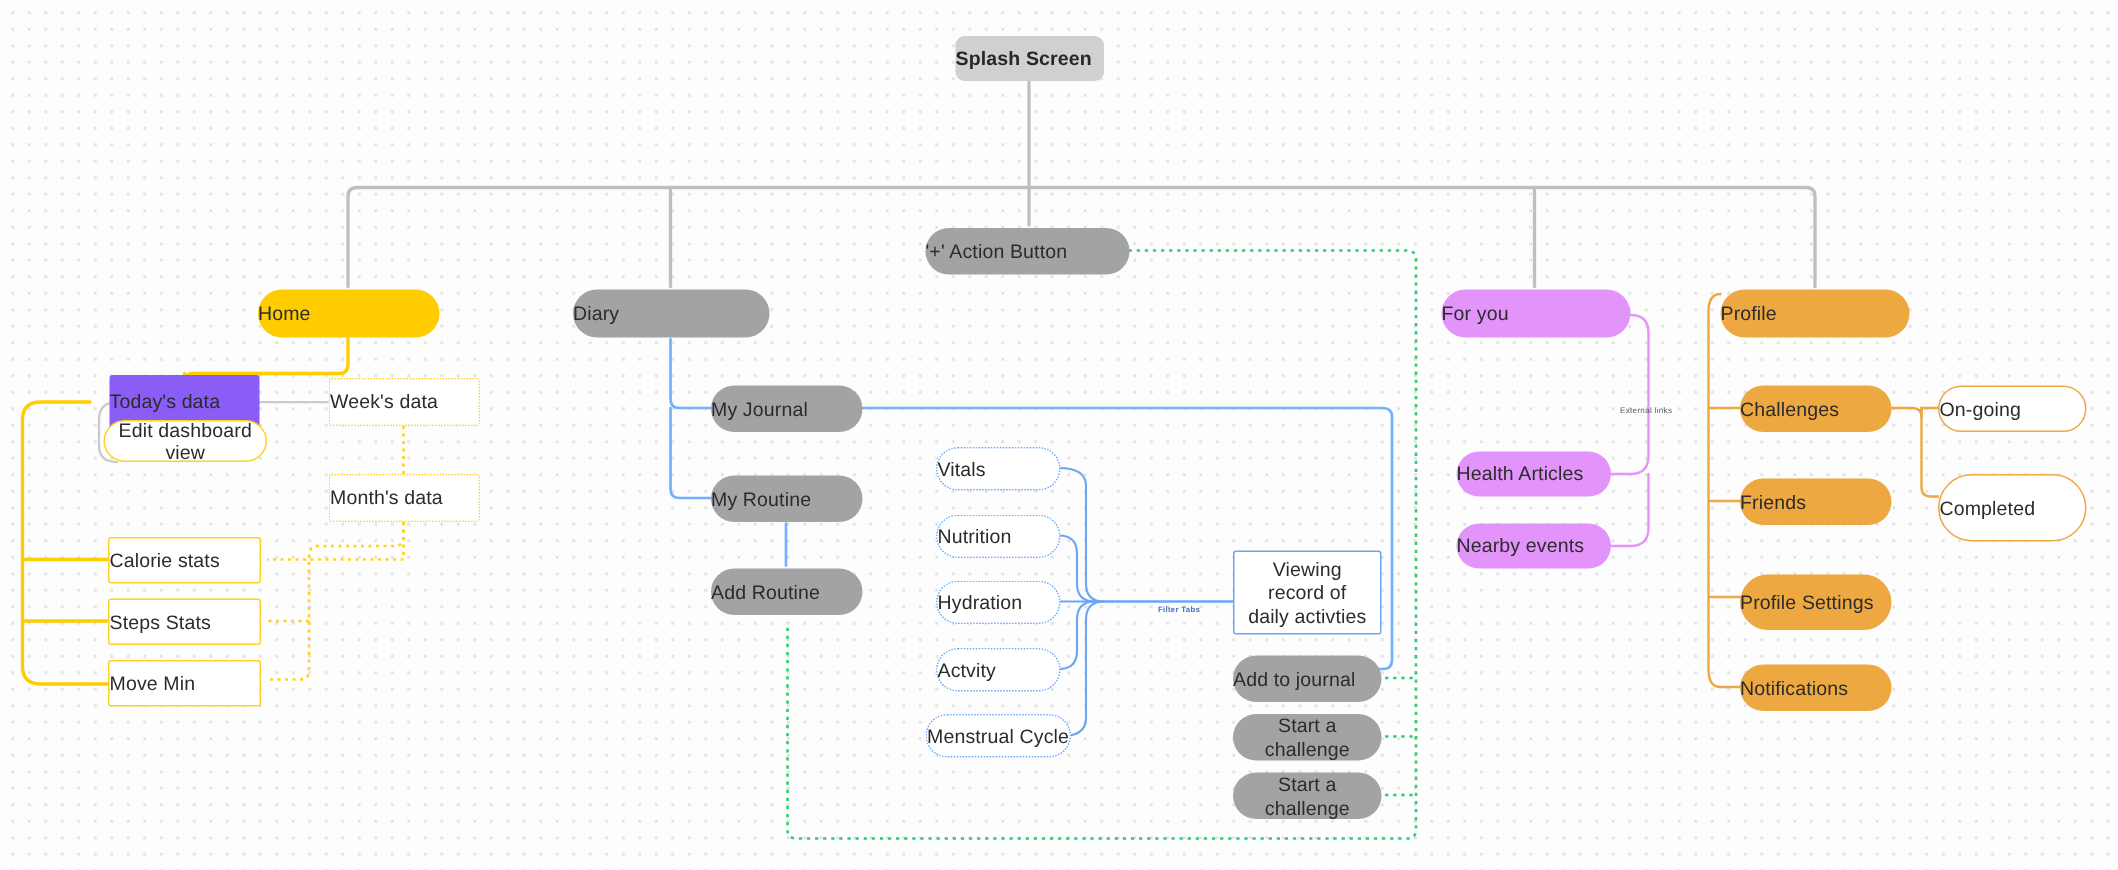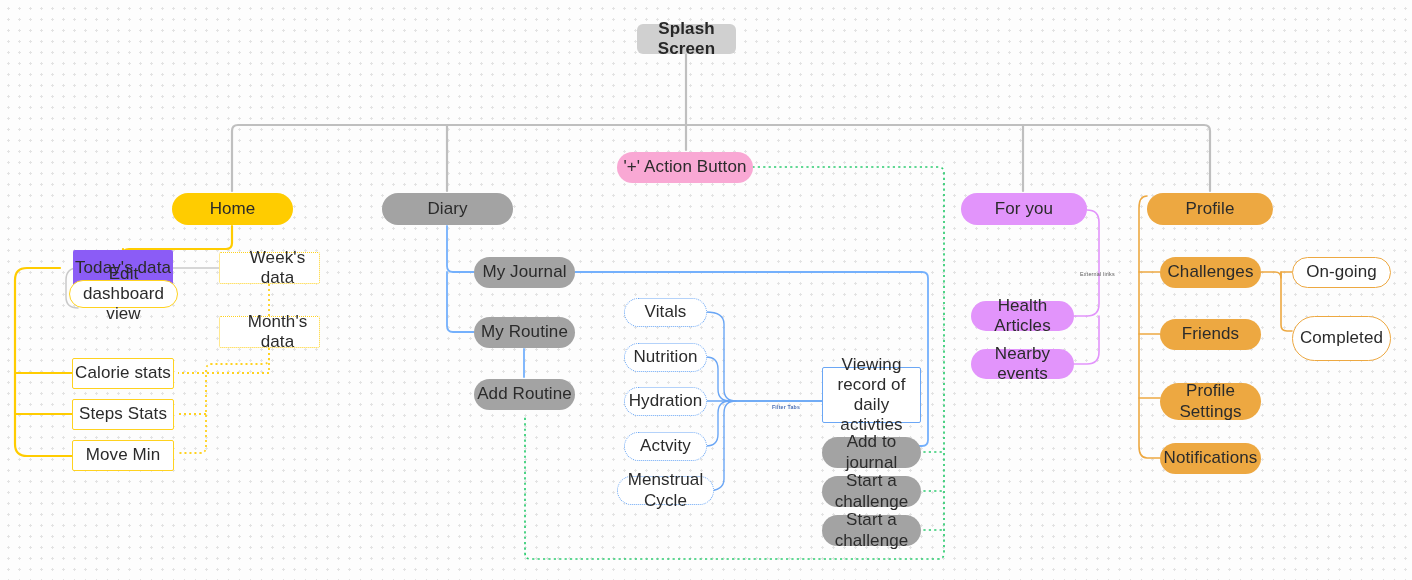--- a/index.html
+++ b/index.html
@@ -15,45 +15,45 @@
     position:absolute;inset:0;
     width:1412px;height:580px;
     background-color:#fdfdfd;
     background-image:radial-gradient(#e3e3e3 1px, transparent 1.1px);
     background-size:11px 11px;
     background-position:3px 3px;
   }
   #edges{position:absolute;left:0;top:0;width:1412px;height:580px;pointer-events:none;}
   .node{
     position:absolute;
-    display:flex;align-items:center;justify-content:center;
+    display:flex;align-items:center;justify-content:flex-start;
     text-align:center;
     box-sizing:border-box;
     line-height:1.18;
     color:#2b2b2b;
-    font-size:17px;
+    font-size:13px;
     letter-spacing:.1px;
     z-index:5;
   }
   
   .pill{border-radius:999px;}
 
   
   .grey-solid{background:#d0d0d0;border-radius:6px;color:#272727;font-weight:bold;}
   .yellow-solid{background:#ffcc00;}
   .yellow-rect{background:#8b5cf6;border-radius:2px;}
   .yellow-out-pill{background:#ffffff;border:1.6px solid #ffd21f;border-radius:999px;}
   .yellow-out-rect{background:#ffffff;border:1.6px solid #ffd21f;border-radius:2px;}
-  .yellow-dot-rect{background:#ffffff;border:1.7px dotted #ffd21f;border-radius:2px;padding-left:16px;}
+  .yellow-dot-rect{background:#ffffff;border:1.7px dotted #ffd21f;border-radius:2px;}
 
   .blue-solid{background:#a3a3a3;border-radius:999px;}
   .blue-dot-pill{background:#ffffff;border:1.5px dotted #6aa6f5;border-radius:999px;}
   .blue-out-rect{background:#ffffff;border:1.3px solid #6aa6f5;border-radius:2px;}
 
-  .orange-solid{background:#f9a8d4;border-radius:999px;}
+  .orange-solid{background:#a3a3a3;border-radius:999px;}
   .purple-solid{background:#e294fb;border-radius:999px;}
   .amber-solid{background:#eda841;border-radius:999px;}
   .amber-out-pill{background:#ffffff;border:1.5px solid #eda841;border-radius:999px;}
 
   .edge-label{
     position:absolute;z-index:6;
     font-size:5.2px;letter-spacing:.2px;
     color:#4a6fb5;font-weight:bold;
     white-space:nowrap;
   }

